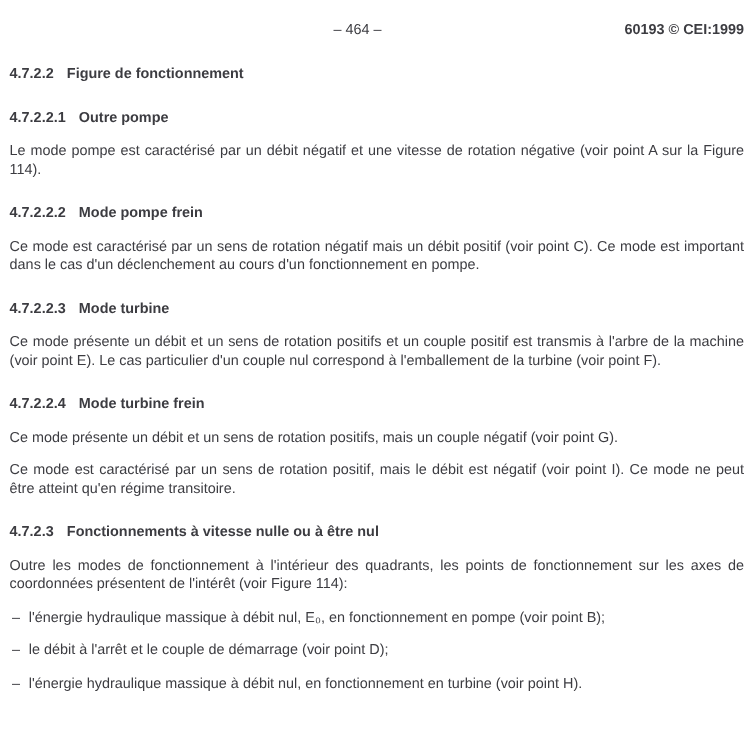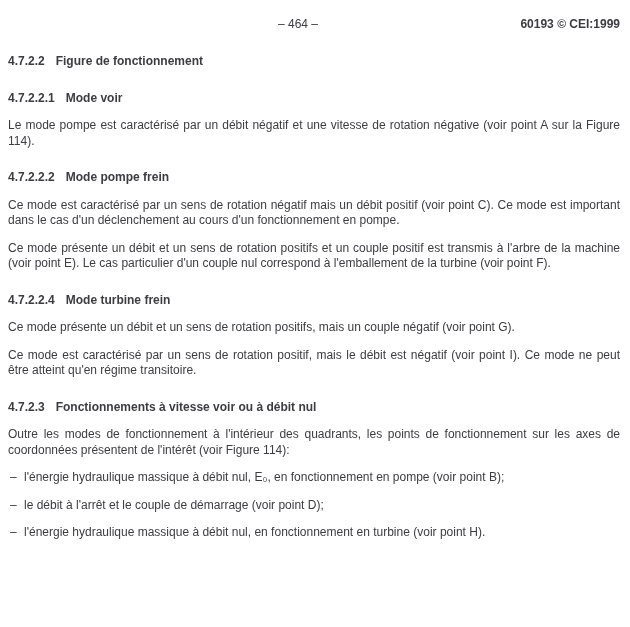--- a/index.html
+++ b/index.html
@@ -71,40 +71,43 @@
   <div class="page-header">
     <span class="page-number">– 464 –</span>
     <span class="doc-reference">60193 © CEI:1999</span>
   </div>
 
   <div class="heading">
     <span class="sec-num">4.7.2.2</span><span>Figure de fonctionnement</span>
   </div>
 
   <div class="heading">
-    <span class="sec-num">4.7.2.2.1</span><span>Mode voir</span>
+    <span class="sec-num">4.7.2.2.1</span><span>Outre pompe</span>
   </div>
   <p class="para">Le mode pompe est caractérisé par un débit négatif et une vitesse de rotation négative (voir point A sur la Figure 114).</p>
 
   <div class="heading">
     <span class="sec-num">4.7.2.2.2</span><span>Mode pompe frein</span>
   </div>
   <p class="para">Ce mode est caractérisé par un sens de rotation négatif mais un débit positif (voir point C). Ce mode est important dans le cas d'un déclenchement au cours d'un fonctionnement en pompe.</p>
 
+  <div class="heading">
+    <span class="sec-num">4.7.2.2.3</span><span>Mode turbine</span>
+  </div>
   <p class="para">Ce mode présente un débit et un sens de rotation positifs et un couple positif est transmis à l'arbre de la machine (voir point E). Le cas particulier d'un couple nul correspond à l'emballement de la turbine (voir point F).</p>
 
   <div class="heading">
     <span class="sec-num">4.7.2.2.4</span><span>Mode turbine frein</span>
   </div>
   <p class="para">Ce mode présente un débit et un sens de rotation positifs, mais un couple négatif (voir point G).</p>
 
   <p class="para">Ce mode est caractérisé par un sens de rotation positif, mais le débit est négatif  (voir point I). Ce mode ne peut être atteint qu'en régime transitoire.</p>
 
   <div class="heading">
-    <span class="sec-num">4.7.2.3</span><span>Fonctionnements à vitesse voir ou à débit nul</span>
+    <span class="sec-num">4.7.2.3</span><span>Fonctionnements à vitesse nulle ou à être nul</span>
   </div>
   <p class="para">Outre les modes de fonctionnement à l'intérieur des quadrants, les points de fonctionnement sur les axes de coordonnées présentent de l'intérêt (voir Figure 114):</p>
 
   <div class="bullet-list">
     <div class="bullet-item">
       <span class="dash-marker">–</span>
       <span class="bullet-text">l'énergie hydraulique massique à débit nul, E₀, en fonctionnement en pompe (voir point B);</span>
     </div>
     <div class="bullet-item">
       <span class="dash-marker">–</span>

